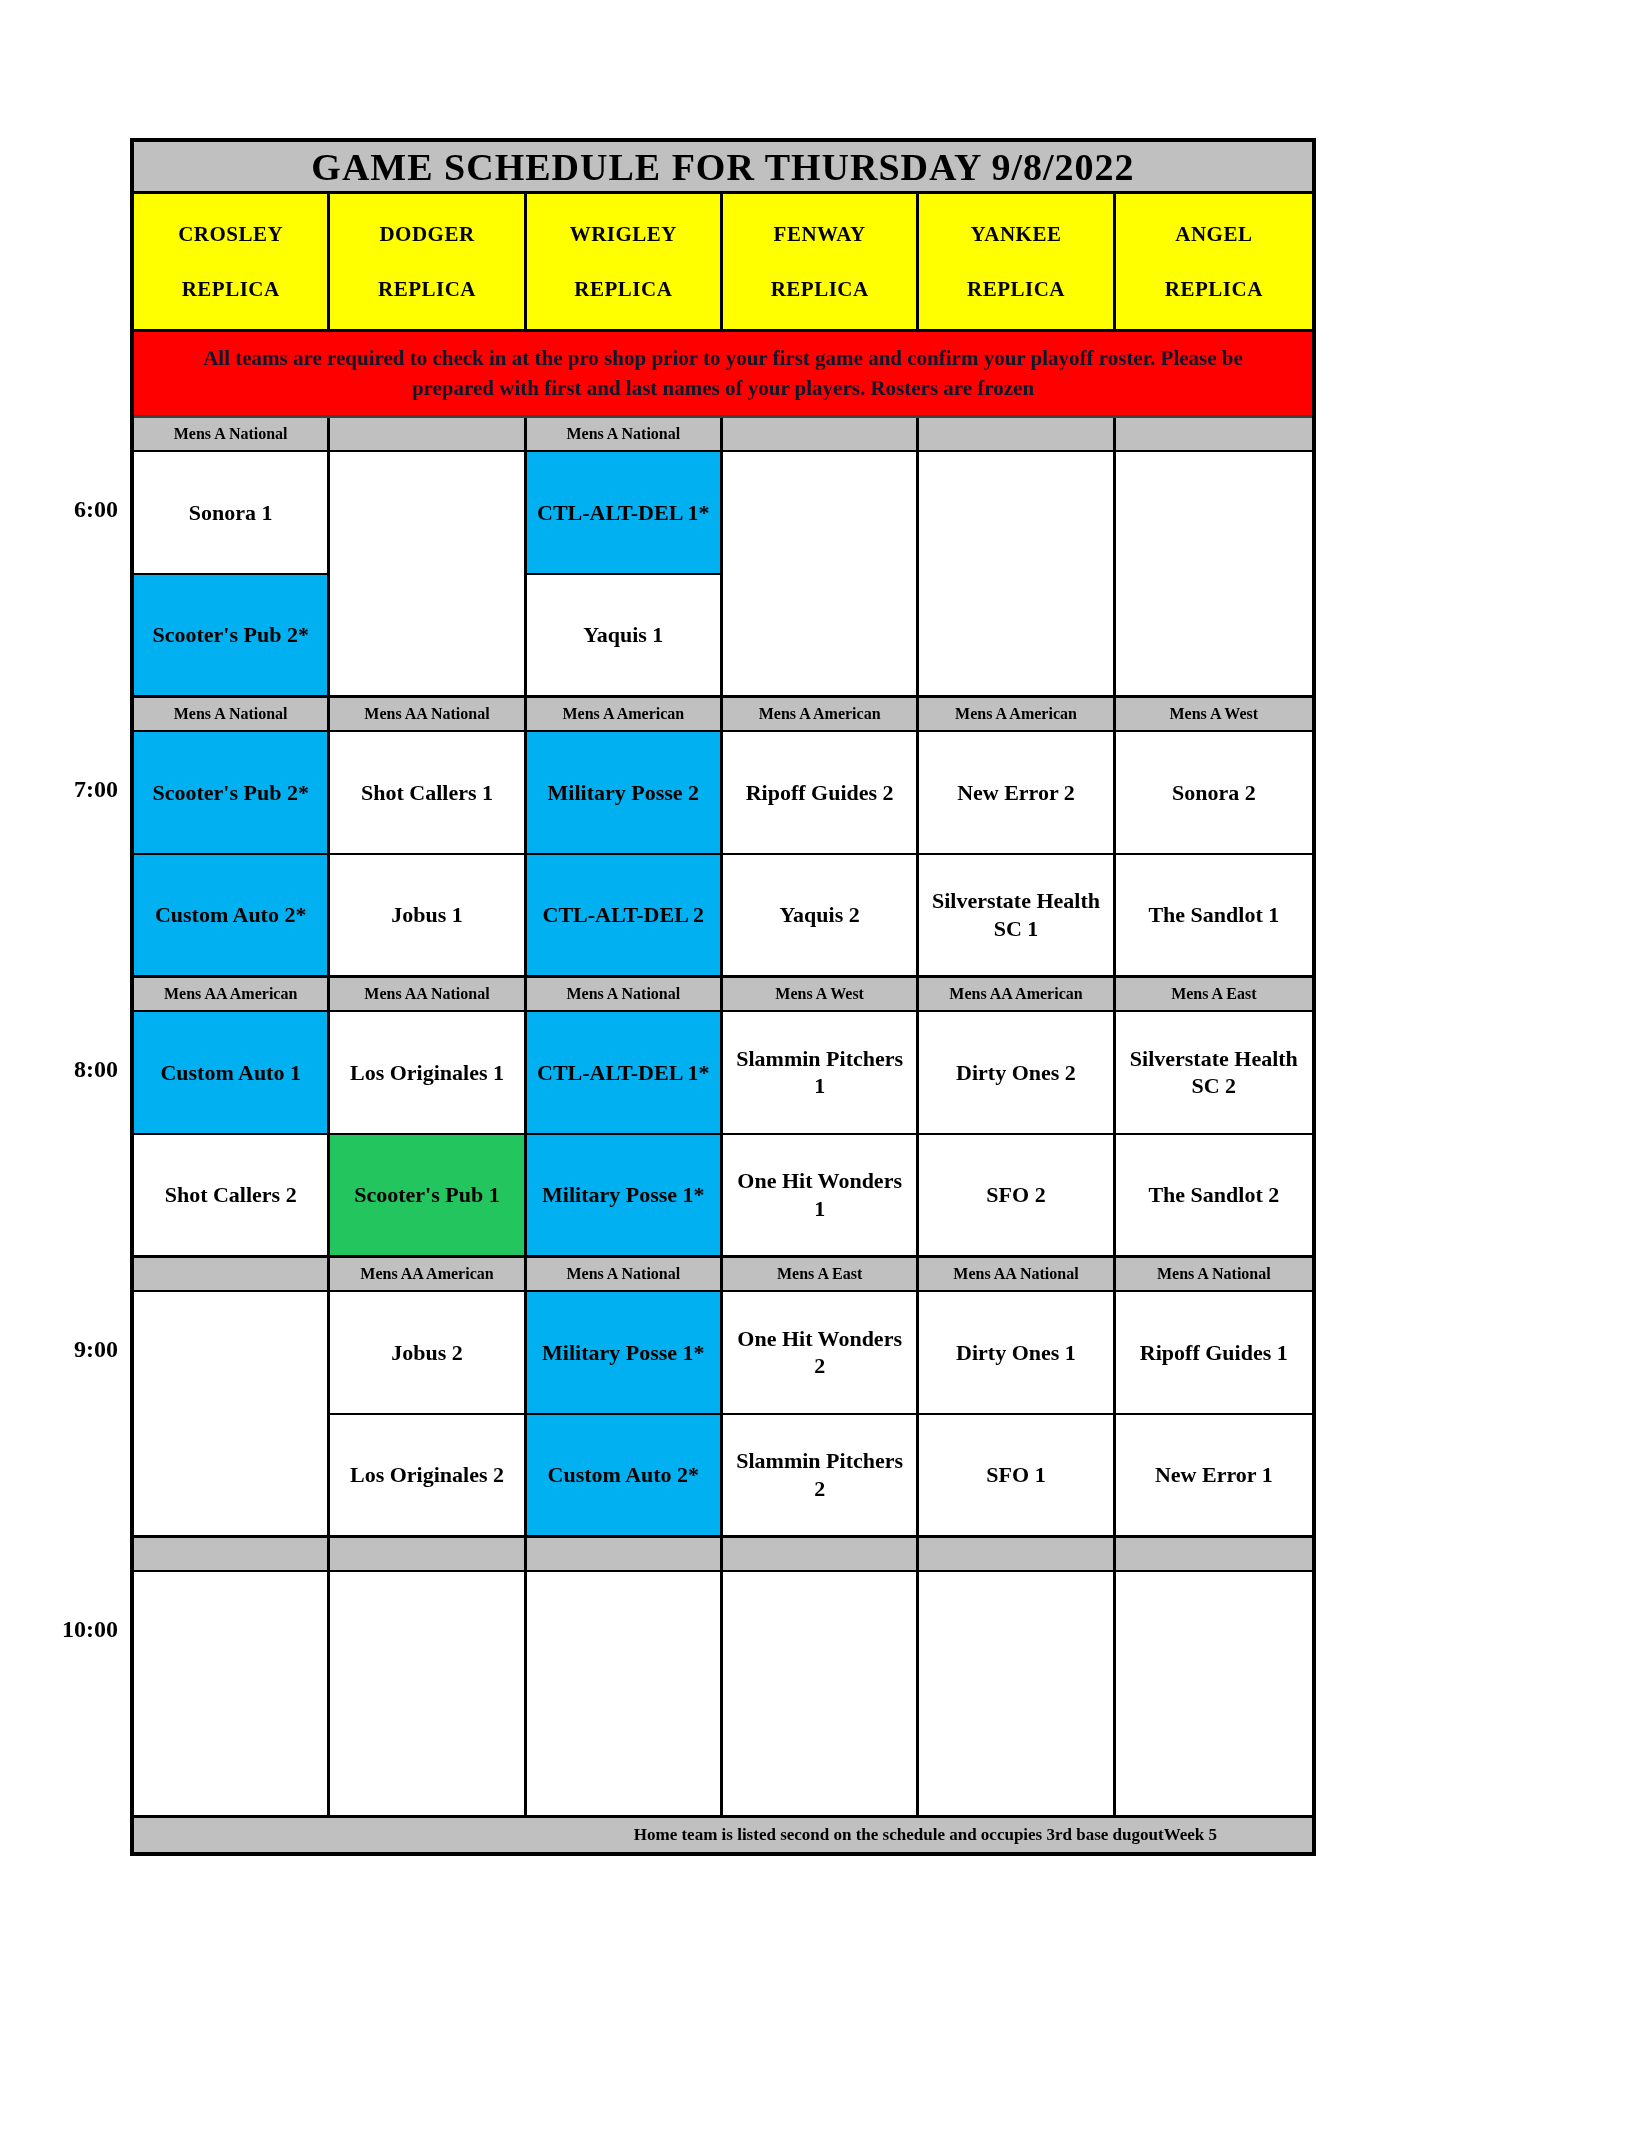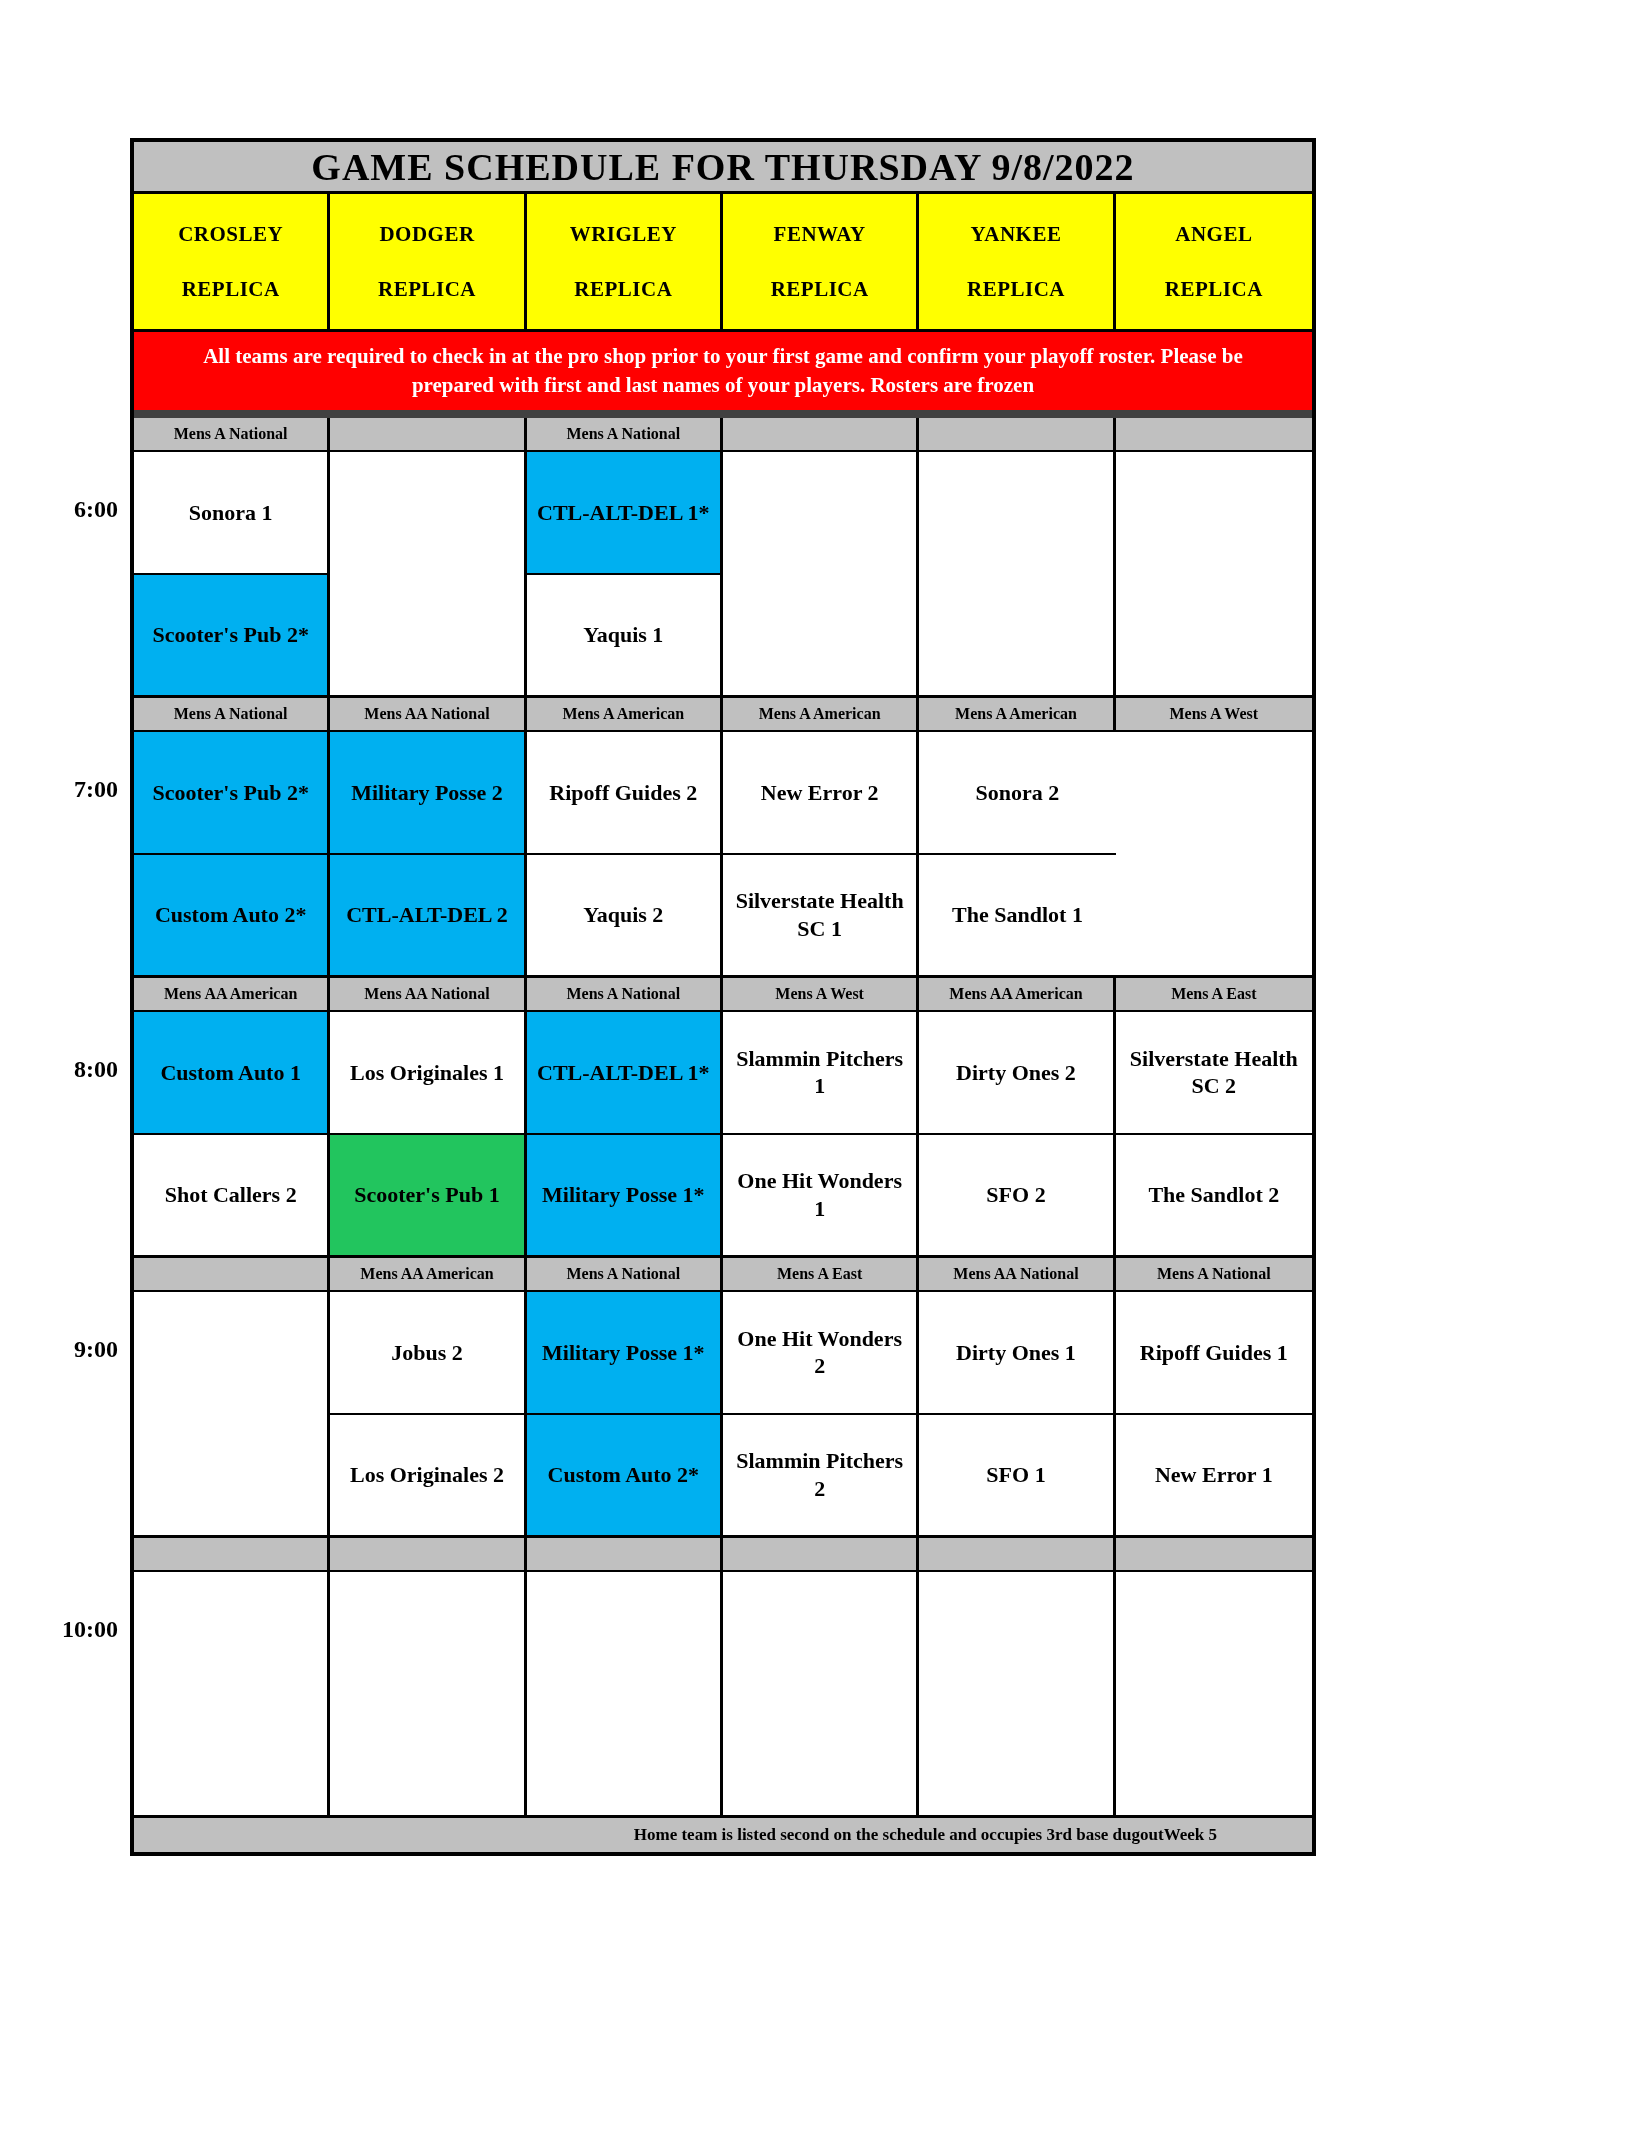--- a/index.html
+++ b/index.html
@@ -41,22 +41,22 @@
     display:grid;grid-template-columns:repeat(6,1fr);
     height:138px;border-bottom:3px solid #000;
   }
   .field-cell{
     background:var(--yellow);border-right:3px solid #000;
     display:flex;flex-direction:column;align-items:center;justify-content:center;
     gap:30px;font-weight:bold;font-size:21px;letter-spacing:0.5px;text-align:right;
   }
   .field-cell:last-child{border-right:none;}
   .notice-bar{
-    height:86px;background:var(--red);border-bottom:8px solid #404040;
-    color:#ffffff;font-weight:bold;font-size:21px;line-height:1.4;
+    height:86px;background:var(--red);border-bottom:3px solid #404040;
+    color:#0f172a;font-weight:bold;font-size:21px;line-height:1.4;
     display:flex;align-items:center;justify-content:center;
     text-align:center;padding:0 30px;
   }
   .division-row{
     display:grid;grid-template-columns:repeat(6,1fr);
     height:34px;border-bottom:2px solid #000;
   }
   .division-cell{
     background:var(--gray);border-right:3px solid #000;
     display:flex;align-items:center;justify-content:center;
@@ -166,20 +166,24 @@
     <div class="division-cell">Mens A American</div>
     <div class="division-cell">Mens A American</div>
     <div class="division-cell">Mens A West</div>
   </div>
   <div class="games-row">
     <div class="game-col">
       <div class="team-cell away" style="background: rgb(0, 176, 240);">Scooter's Pub 2*</div>
       <div class="team-cell" style="background: rgb(0, 176, 240);">Custom Auto 2*</div>
     </div>
     <div class="game-col">
+      <div class="team-cell away">Shot Callers 1</div>
+      <div class="team-cell">Jobus 1</div>
+    </div>
+    <div class="game-col">
       <div class="team-cell away" style="background: rgb(0, 176, 240);">Military Posse 2</div>
       <div class="team-cell" style="background: rgb(0, 176, 240);">CTL-ALT-DEL 2</div>
     </div>
     <div class="game-col">
       <div class="team-cell away">Ripoff Guides 2</div>
       <div class="team-cell">Yaquis 2</div>
     </div>
     <div class="game-col">
       <div class="team-cell away">New Error 2</div>
       <div class="team-cell">Silverstate Health SC 1</div>

